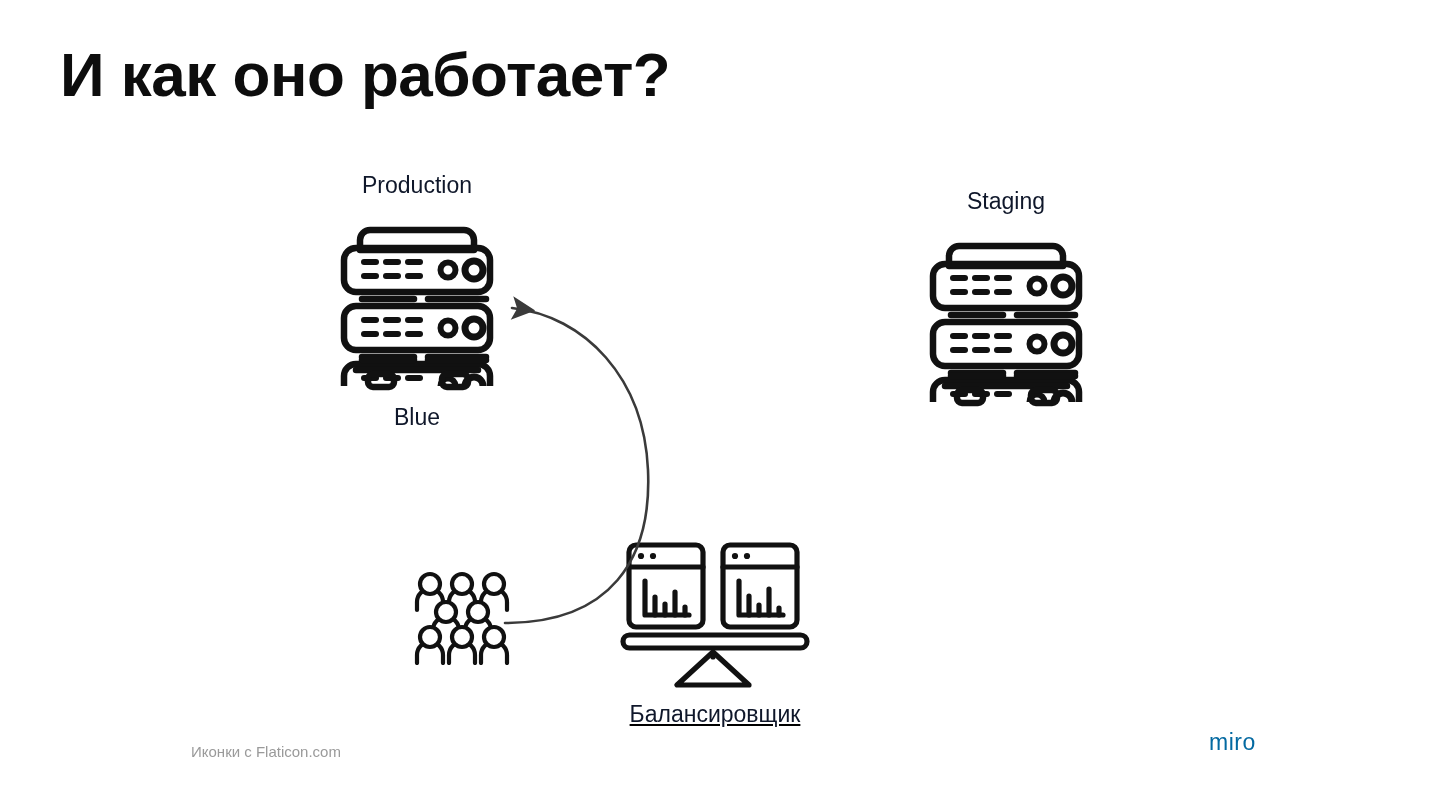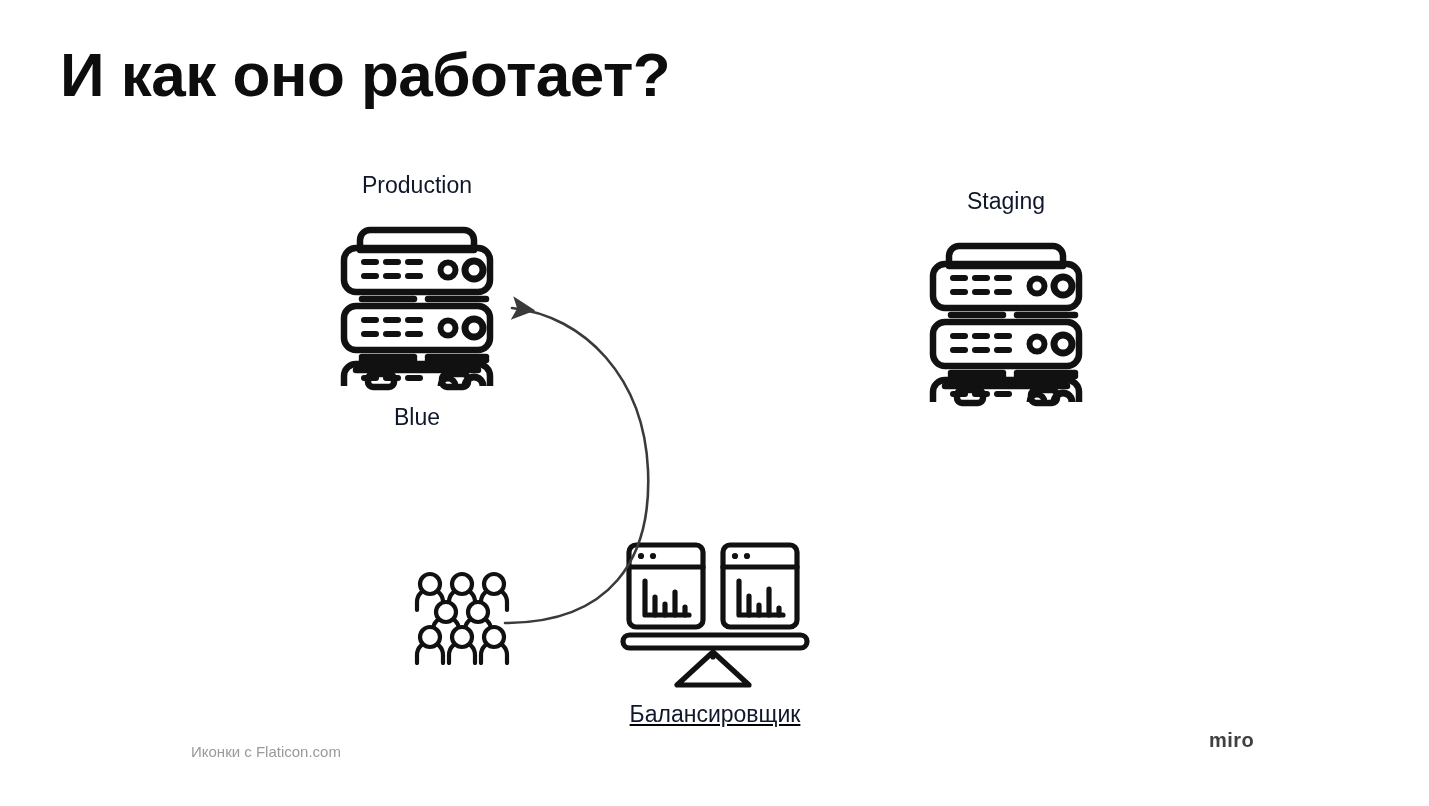--- a/index.html
+++ b/index.html
@@ -75,24 +75,24 @@
     top: 743px;
     font-size: 15px;
     color: #9a9a9a;
     white-space: nowrap;
     margin-left: 24px;
   }
   #miro-watermark {
     position: absolute;
     left: 1209px;
     top: 729px;
-    font-size: 20px;
-    color: #404040;
+    font-size: 23px;
+    color: #0369a1;
     letter-spacing: 0.5px;
-    font-weight: 700;
+    font-weight: 400;
     white-space: nowrap;
   }
 </style>
 </head>
 <body>
 
 <div id="slide">
 
   <div id="slide-title">И как оно работает?</div>
 

